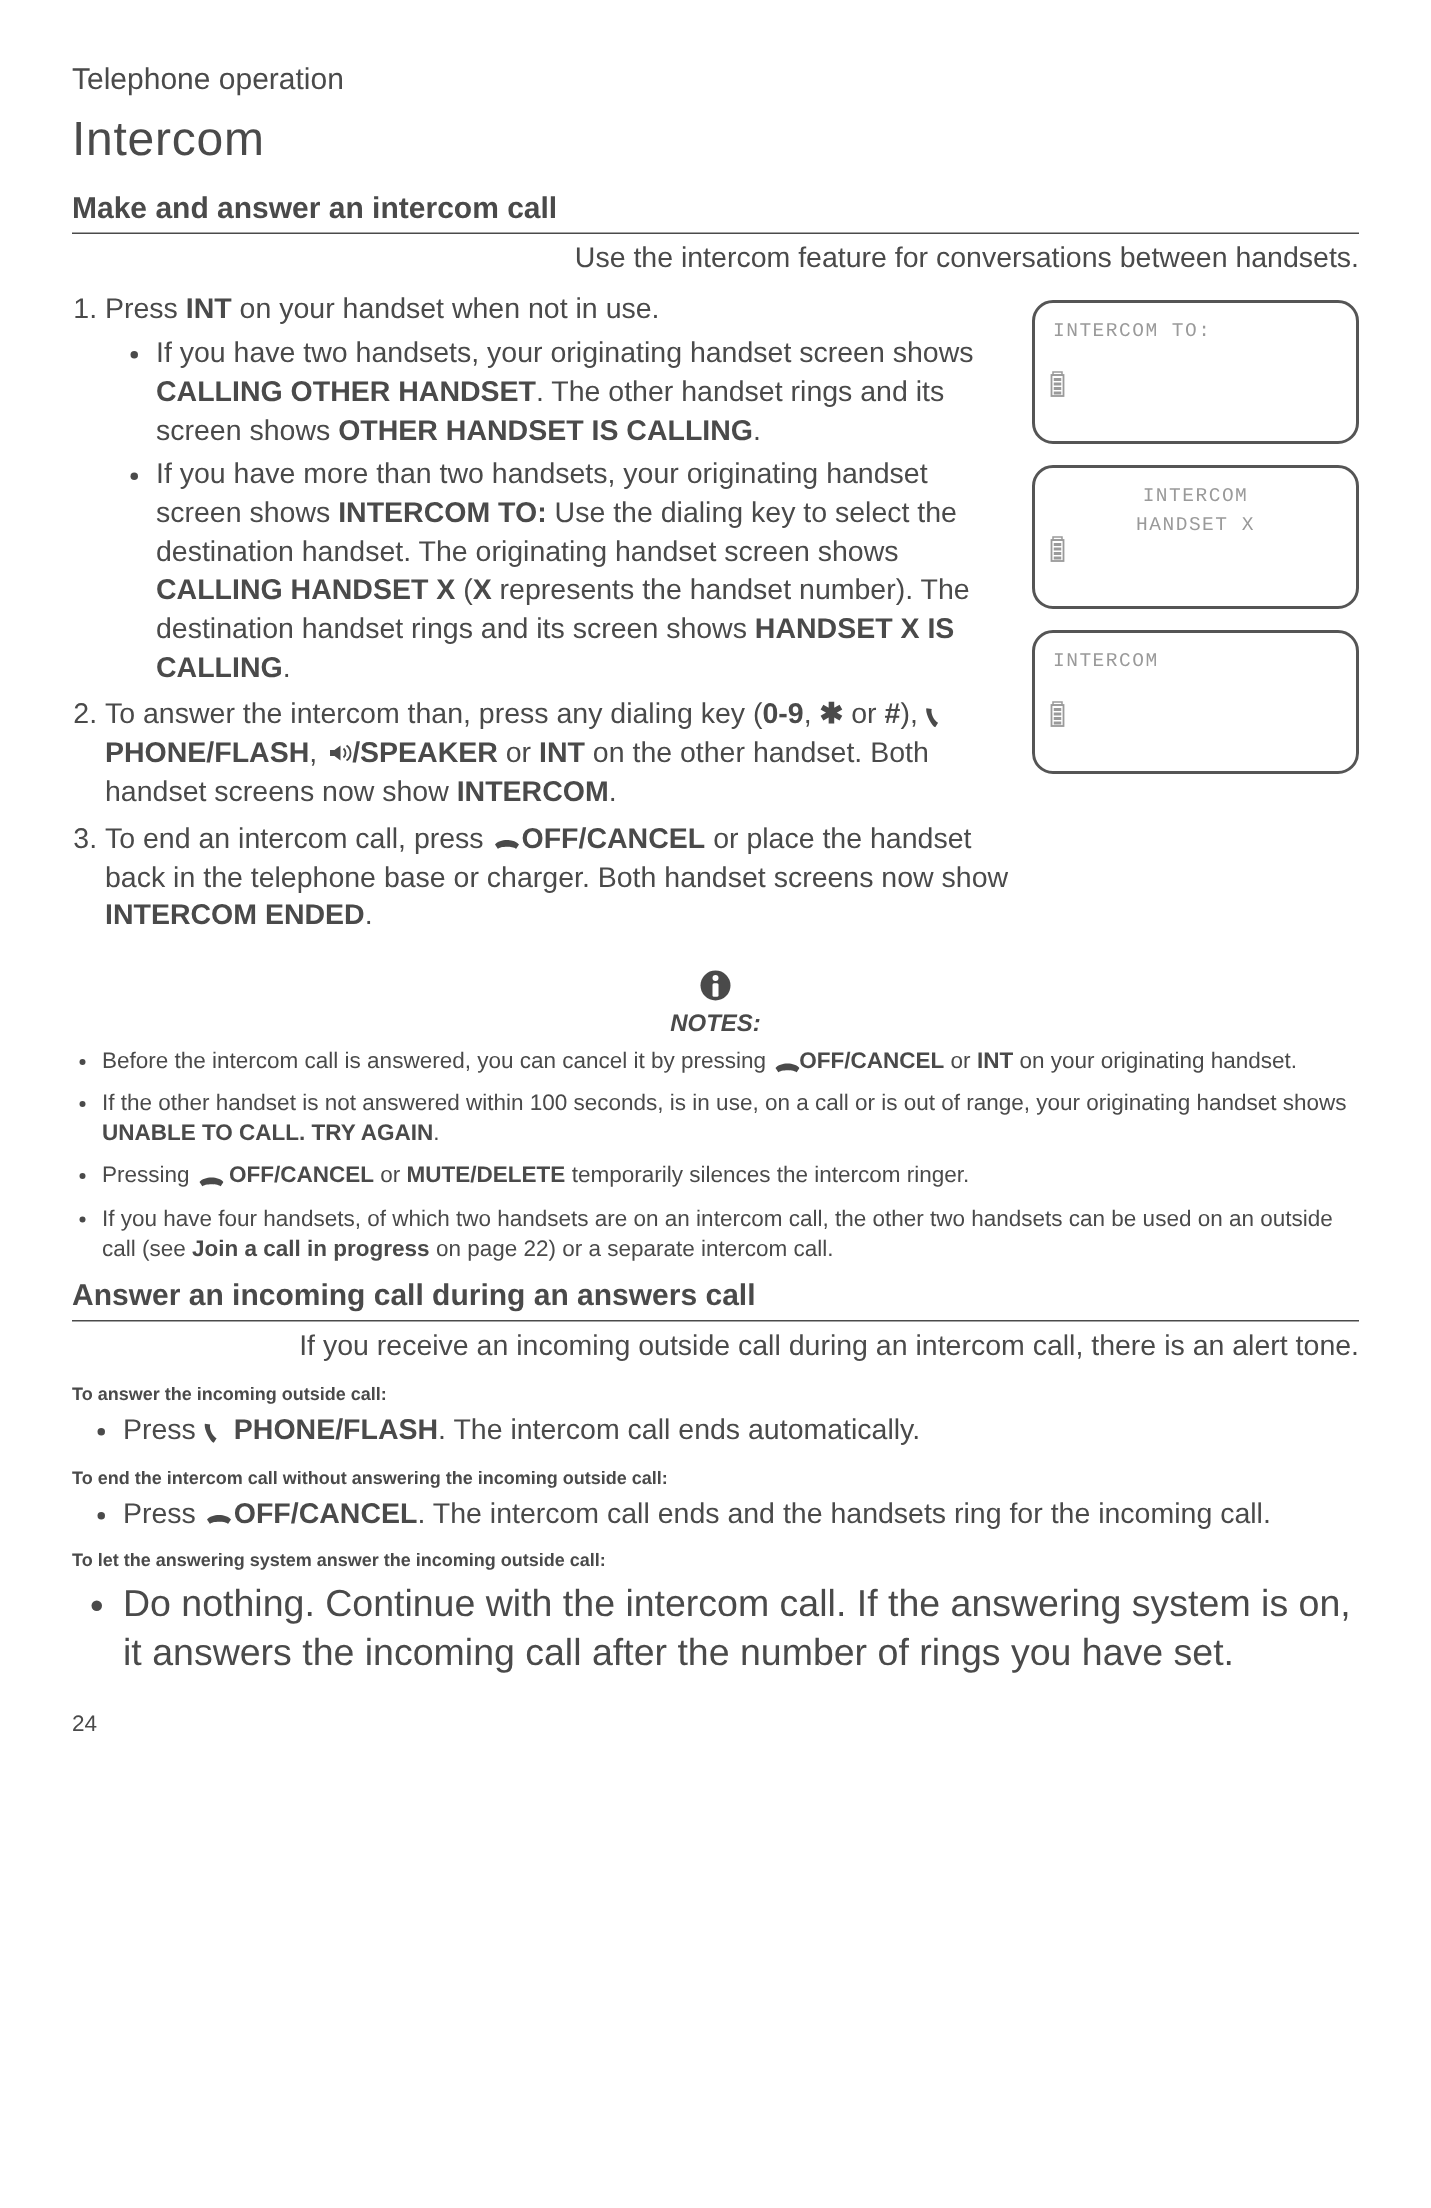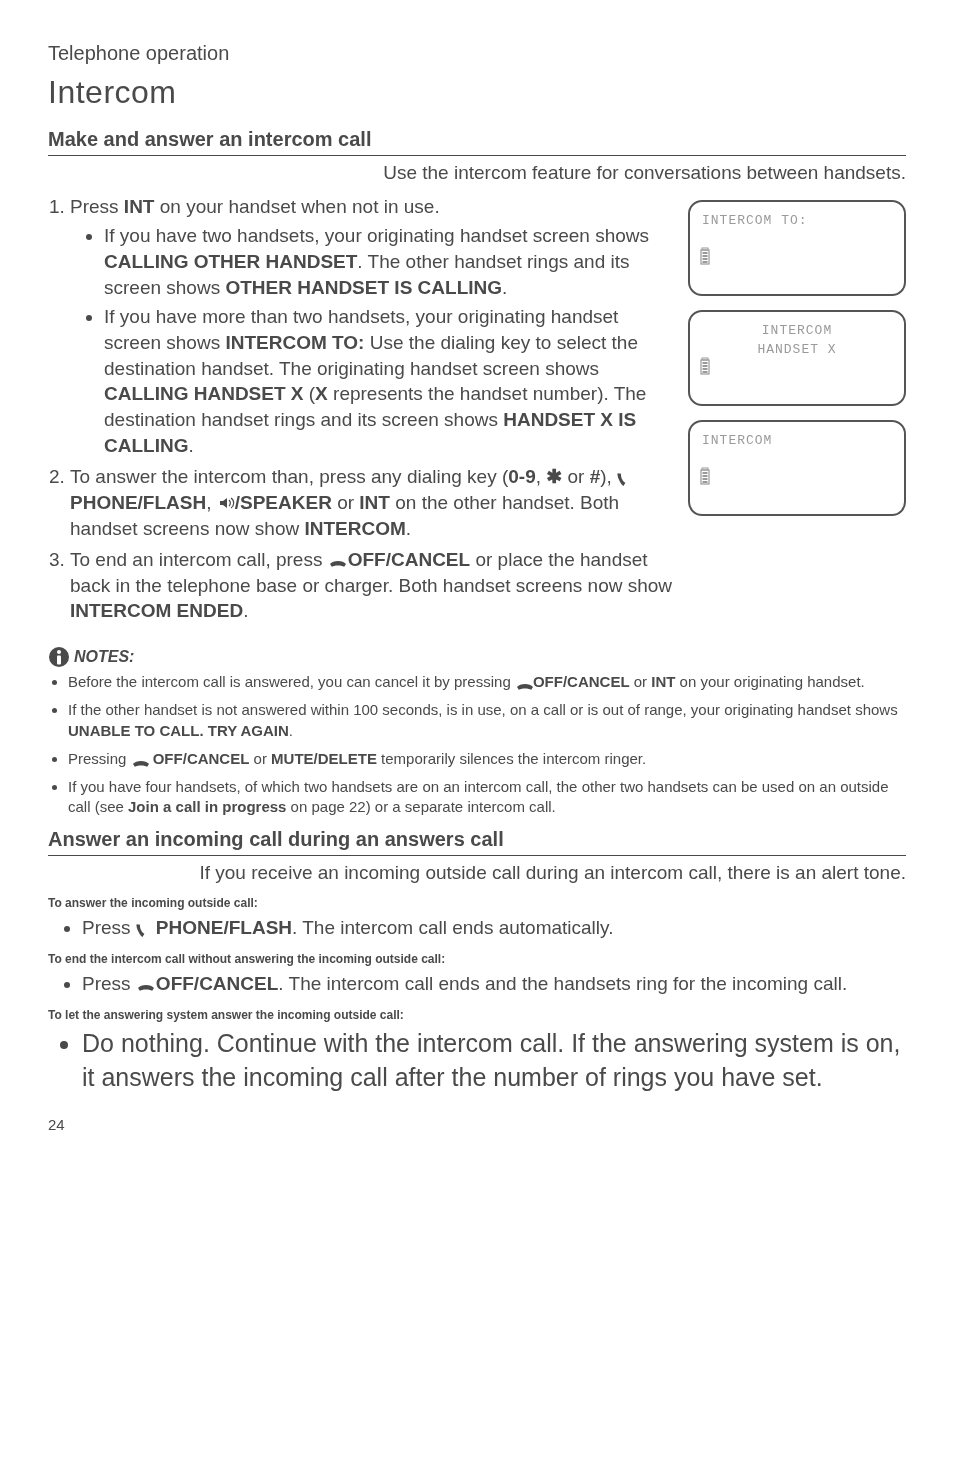--- a/index.html
+++ b/index.html
@@ -21,21 +21,21 @@
   h3.subsub { font-size: 12px; font-weight: 700; margin: 10px 0 4px 0; }
   p.body { font-size: 19px; margin: 4px 0; text-align: right; }
   ol.main { font-size: 19px; padding-left: 22px; margin: 4px 0; }
   ol.main > li { margin-bottom: 6px; }
   ul.inner { list-style: disc; padding-left: 34px; margin: 4px 0; }
   ul.inner > li { margin-bottom: 4px; }
   ul.notes { font-size: 15px; padding-left: 20px; margin: 4px 0; }
   ul.notes > li { margin-bottom: 8px; }
   .bold { font-weight: 700; }
   .sc { font-variant: small-caps; }
-  .notes-hdr { display: flex; align-items: center; gap: 4px; margin-top: 16px; }
+  .notes-hdr { display: flex; align-items: center; gap: 4px; margin-top: 16px; flex-direction: column; }
   .info-icon {
     width: 22px; height: 22px;
   }
   .notes-label { font-style: italic; font-weight: 700; font-size: 16px; }
   .row2 { display: flex; gap: 10px; align-items: flex-start; }
   .left-col { flex: 1; }
   .right-col { width: 218px; display: flex; flex-direction: column; gap: 14px; margin-top: 10px;}
   .screen {
     border: 2px solid #555; border-radius: 14px; padding: 10px 12px;
     font-family: "Courier New", monospace; font-size: 13px; letter-spacing: 1px;

